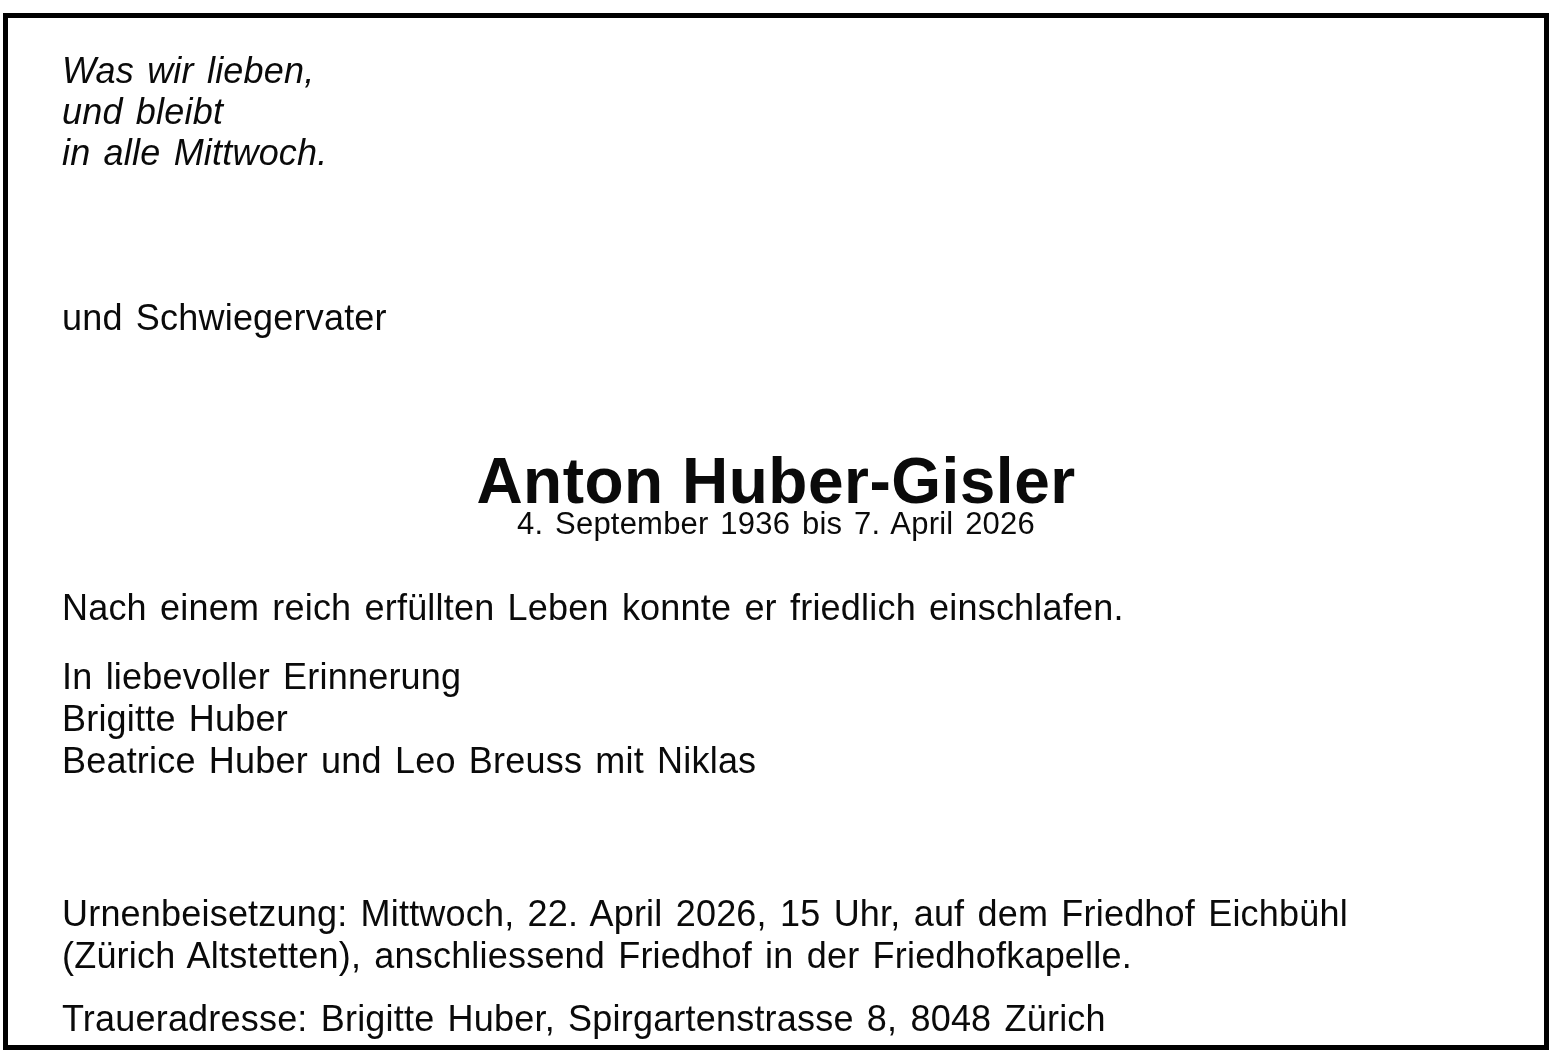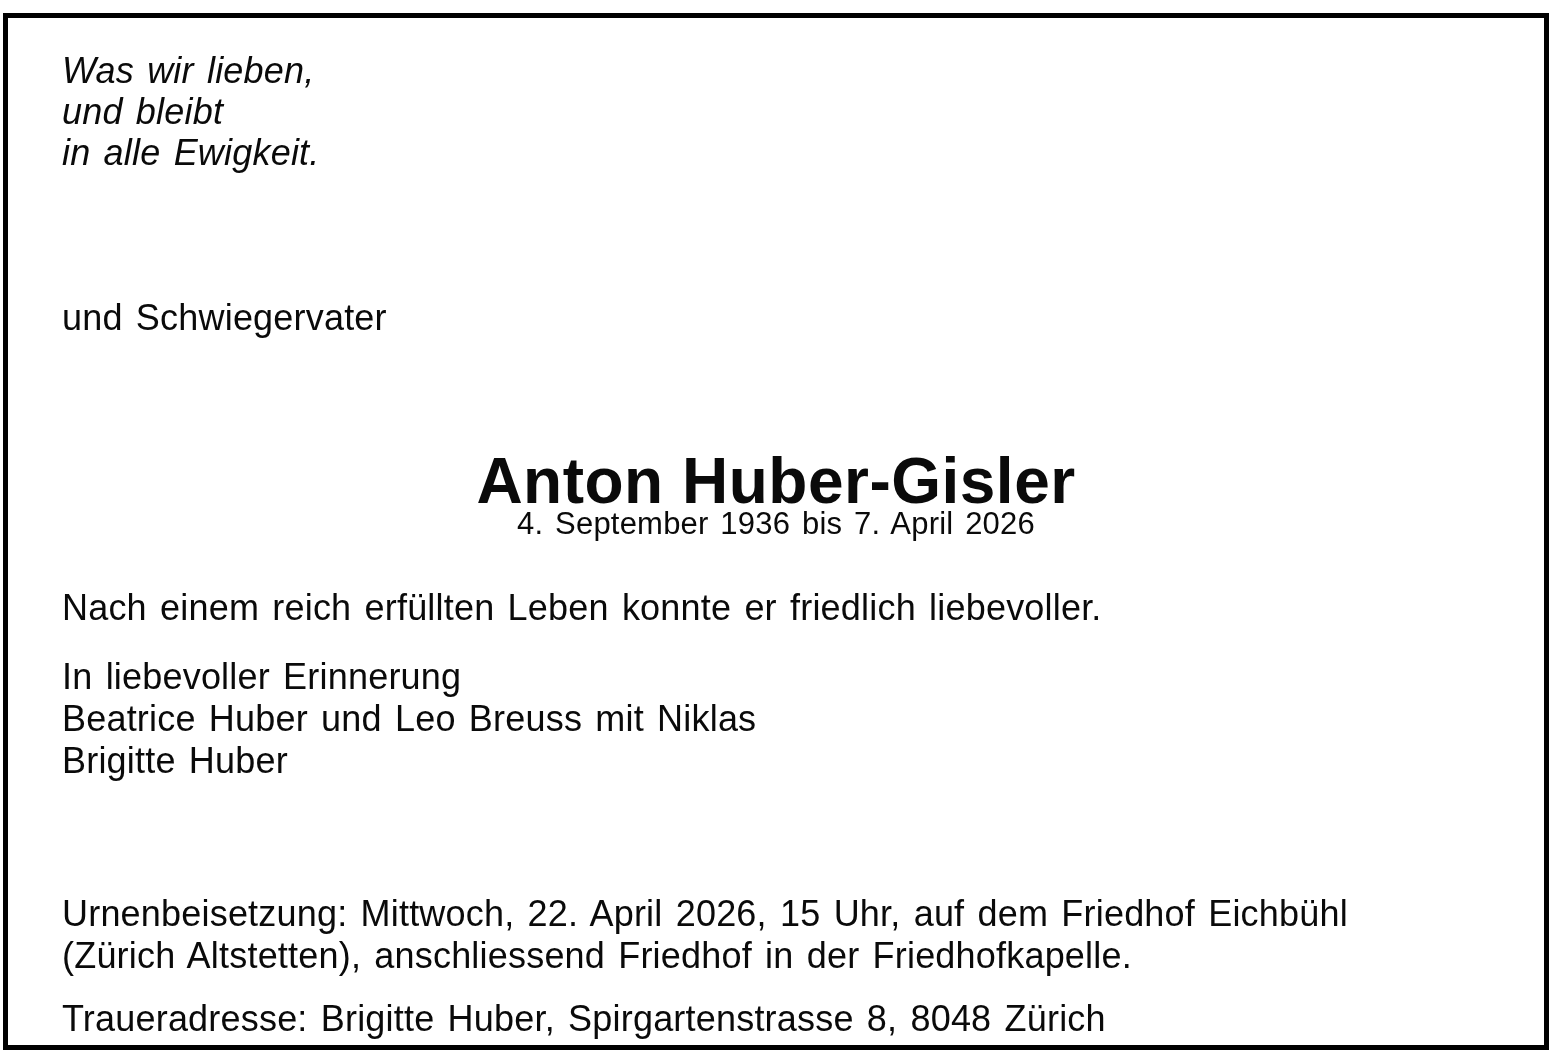--- a/index.html
+++ b/index.html
@@ -86,37 +86,37 @@
 </head>
 <body>
 
 <div class="frame"></div>
 
 <main>
 
   <div class="block verse">
     <div>Was wir lieben,</div>
     <div>und bleibt</div>
-    <div>in alle Ewigkeit.</div>
+    <div>in alle Mittwoch.</div>
   </div>
 
   <div class="block intro">
     <div>und Schwiegervater</div>
   </div>
 
   <h1 class="deceased-name">Anton Huber-Gisler</h1>
 
   <div class="dates">4. September 1936 bis 7. April 2026</div>
 
-  <div class="block passing">Nach einem reich erfüllten Leben konnte er friedlich liebevoller.</div>
+  <div class="block passing">Nach einem reich erfüllten Leben konnte er friedlich einschlafen.</div>
 
   <div class="block mourners">
     <div>In liebevoller Erinnerung</div>
+    <div>Brigitte Huber</div>
     <div>Beatrice Huber und Leo Breuss mit Niklas</div>
-    <div>Brigitte Huber</div>
   </div>
 
   <div class="block funeral">
     <div>Urnenbeisetzung: Mittwoch, 22. April 2026, 15 Uhr, auf dem Friedhof Eichbühl</div>
     <div>(Zürich Altstetten), anschliessend Friedhof in der Friedhofkapelle.</div>
   </div>
 
   <div class="block address">Traueradresse: Brigitte Huber, Spirgartenstrasse 8, 8048 Zürich</div>
 
 </main>

